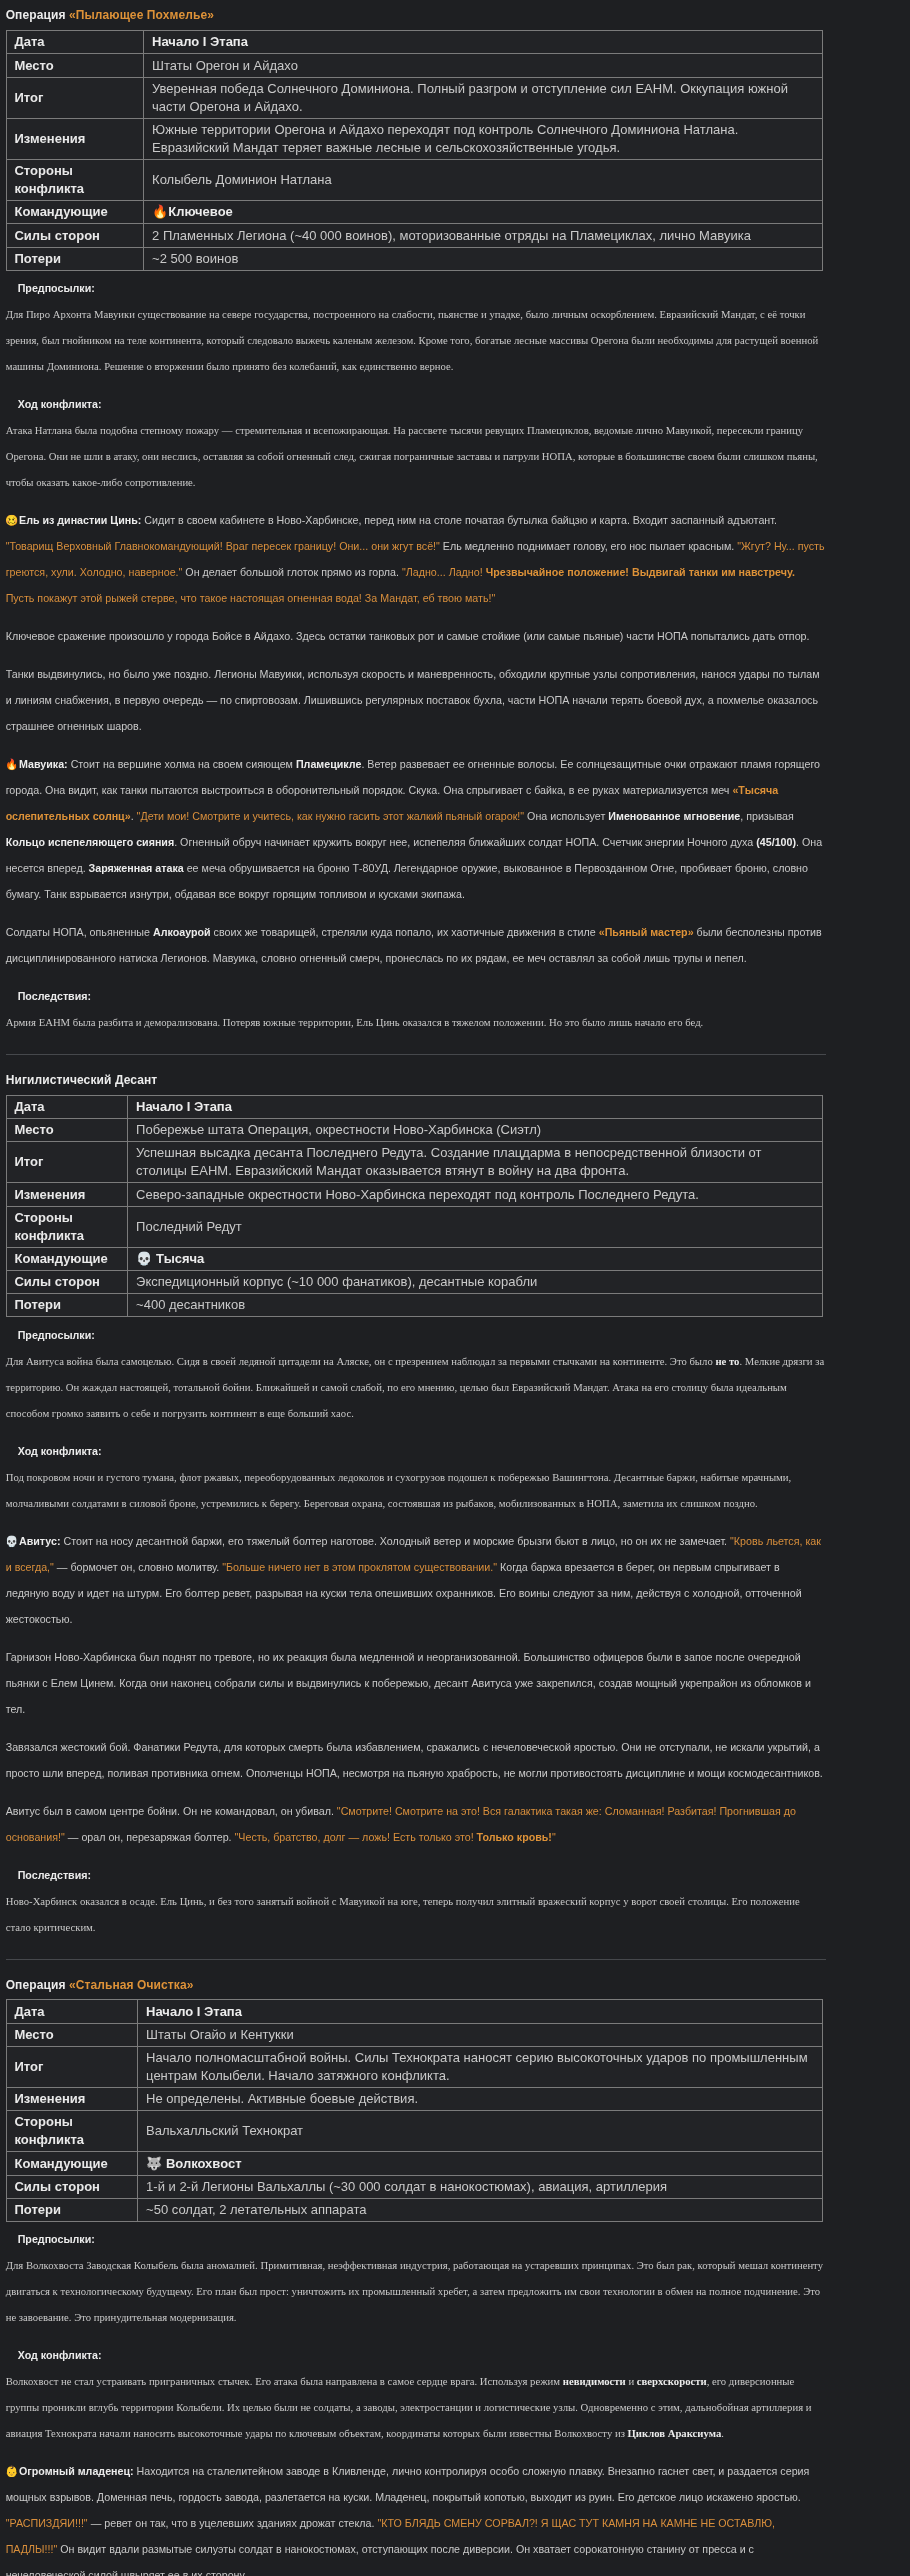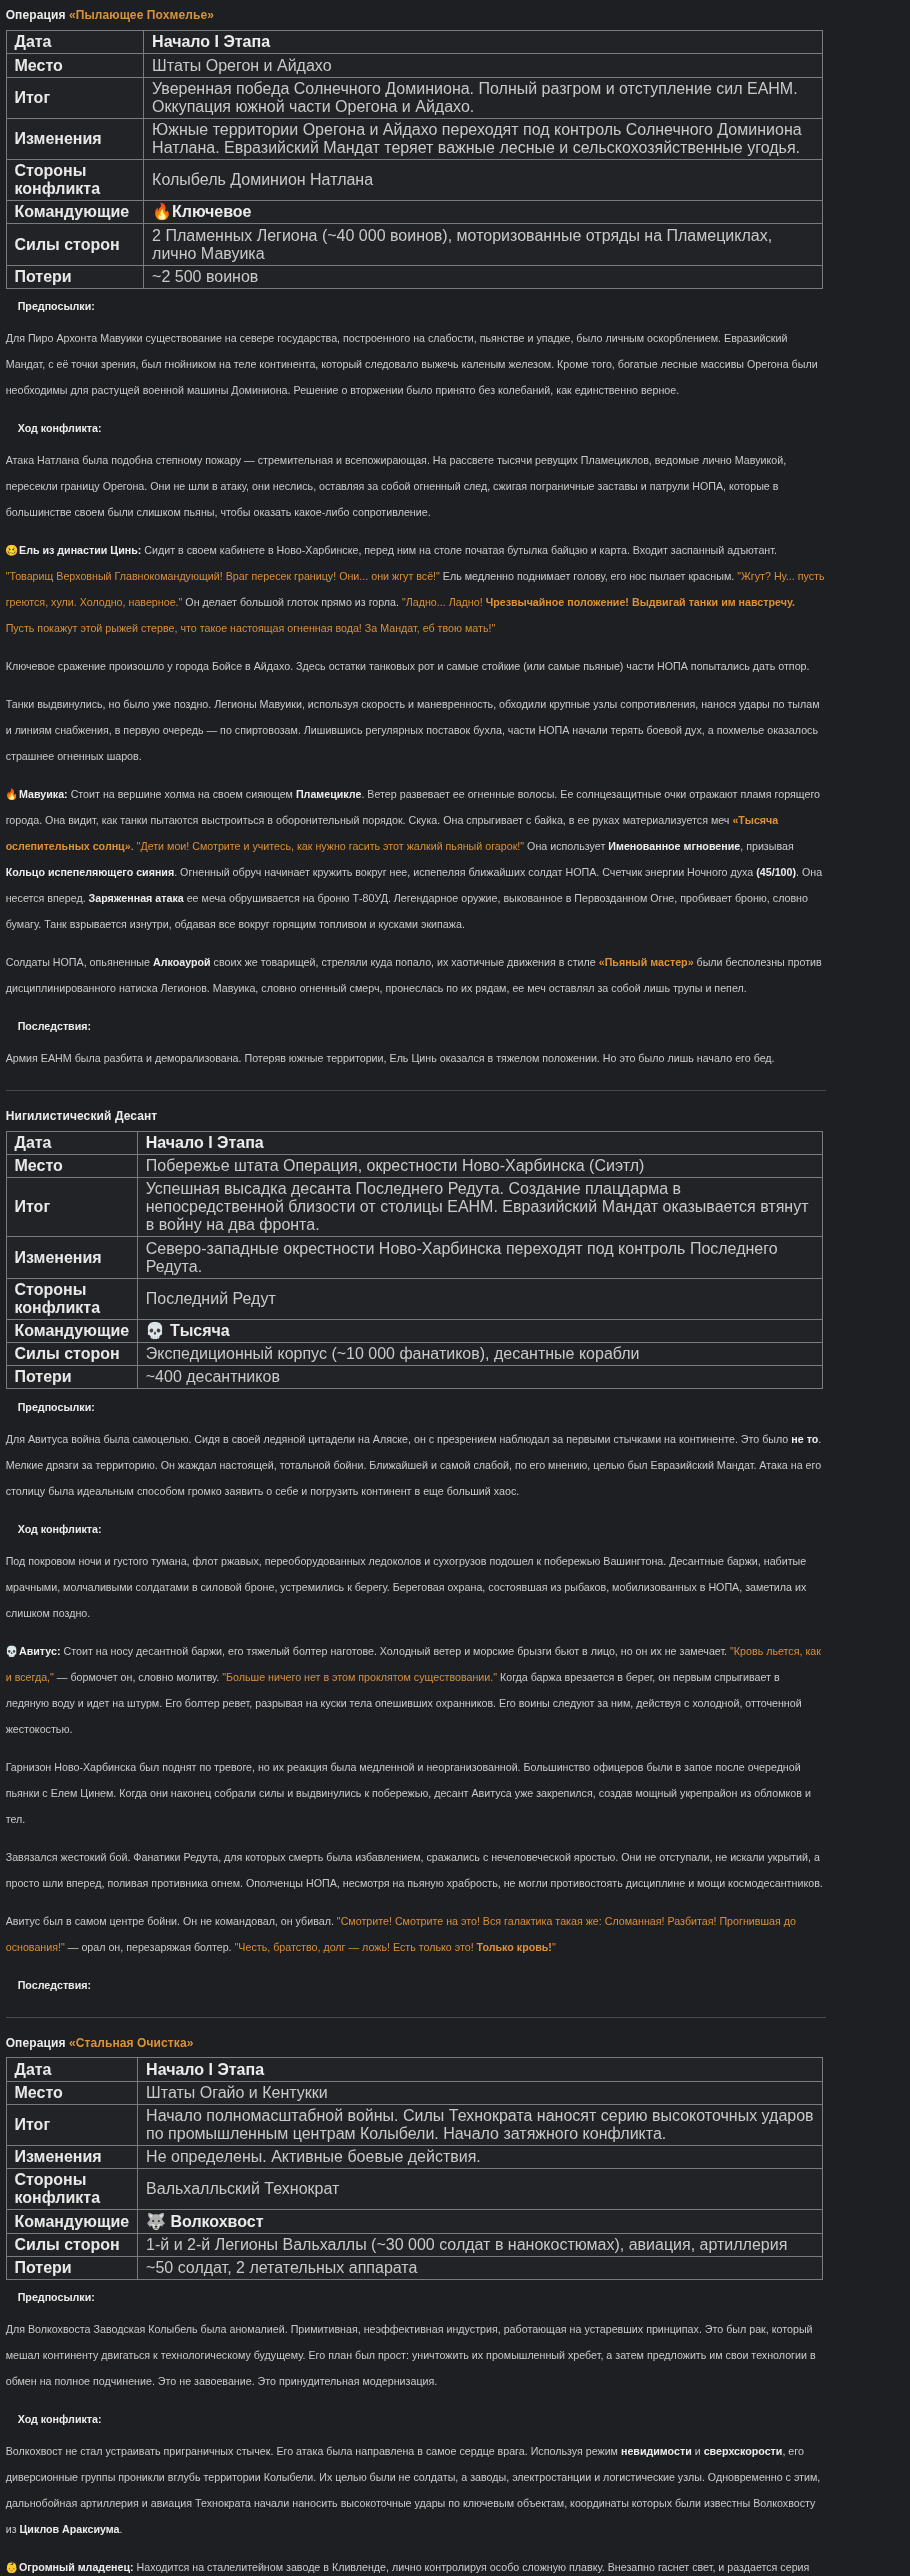--- a/index.html
+++ b/index.html
@@ -6,24 +6,24 @@
   body{font-family:"Liberation Sans","DejaVu Sans",sans-serif;color:#c9c9c9;}
   #doc{width:820px;padding:5.7px 7.1px 21.3px 5.7px;}
   h3{font-size:12px;font-weight:700;color:#e9e9e9;margin:2.8px 0 7.8px 0;letter-spacing:0.1px;}
   .sn{color:#c9c9c9;font-weight:400;}
   .sb{color:#ececec;font-weight:700;}
   .so{color:#d98f3c;font-weight:400;}
   .sob{color:#de9238;font-weight:700;}
   .sem{font-weight:400;}
   .p{font-size:10.7px;line-height:26px;margin:12px 0 0 0;}
   .blabel{font-size:10.7px;line-height:26px;margin:12px 0 0 12px;font-weight:700;color:#ececec;}
-  .tight{margin-top:6px;}
+  .tight{margin-top:0;font-family:Liberation Serif, serif;}
   .after-table{margin-top:4.3px;}
   table.infobox{border-collapse:collapse;width:817px;margin:1.4px 0 0 0;background:#222326;}
-  table.infobox td{border:0.7px solid #7b7b7b;padding:2.1px 7.8px;font-size:16px;line-height:18px;vertical-align:middle;}
+  table.infobox td{border:0.7px solid #7b7b7b;padding:2.1px 7.8px;font-size:13px;line-height:18px;vertical-align:middle;}
   td.lbl{font-weight:700;color:#e9e9e9;word-wrap:break-word;}
   td.val{color:#cccccc;}
   .hr{border-top:0.7px solid #46484c;margin:19px 0 18px 0;height:0;}
 </style>
 </head>
 <body>
 
 <div id="doc">
     <h3><span class="sb">Операция </span><span class="sob">«Пылающее Похмелье»</span></h3>
     <table class="infobox">
@@ -113,20 +113,21 @@
     </table>
     <p class="blabel after-table">Предпосылки:</p>
     <p class="p tight"><span class="sn">Для Авитуса война была самоцелью. Сидя в своей ледяной цитадели на Аляске, он с презрением наблюдал за первыми стычками на континенте. Это было </span><span class="sb">не то</span><span class="sn">. Мелкие дрязги за территорию. Он жаждал настоящей, тотальной бойни. Ближайшей и самой слабой, по его мнению, целью был Евразийский Мандат. Атака на его столицу была идеальным способом громко заявить о себе и погрузить континент в еще больший хаос.</span></p>
     <p class="blabel">Ход конфликта:</p>
     <p class="p tight"><span class="sn">Под покровом ночи и густого тумана, флот ржавых, переоборудованных ледоколов и сухогрузов подошел к побережью Вашингтона. Десантные баржи, набитые мрачными, молчаливыми солдатами в силовой броне, устремились к берегу. Береговая охрана, состоявшая из рыбаков, мобилизованных в НОПА, заметила их слишком поздно.</span></p>
     <p class="p"><span class="sem">💀</span><span class="sb">Авитус:</span><span class="sn"> Стоит на носу десантной баржи, его тяжелый болтер наготове. Холодный ветер и морские брызги бьют в лицо, но он их не замечает. </span><span class="so">"Кровь льется, как и всегда,"</span><span class="sn"> — бормочет он, словно молитву. </span><span class="so">"Больше ничего нет в этом проклятом существовании."</span><span class="sn"> Когда баржа врезается в берег, он первым спрыгивает в ледяную воду и идет на штурм. Его болтер ревет, разрывая на куски тела опешивших охранников. Его воины следуют за ним, действуя с холодной, отточенной жестокостью.</span></p>
     <p class="p"><span class="sn">Гарнизон Ново-Харбинска был поднят по тревоге, но их реакция была медленной и неорганизованной. Большинство офицеров были в запое после очередной пьянки с Елем Цинем. Когда они наконец собрали силы и выдвинулись к побережью, десант Авитуса уже закрепился, создав мощный укрепрайон из обломков и тел.</span></p>
     <p class="p"><span class="sn">Завязался жестокий бой. Фанатики Редута, для которых смерть была избавлением, сражались с нечеловеческой яростью. Они не отступали, не искали укрытий, а просто шли вперед, поливая противника огнем. Ополченцы НОПА, несмотря на пьяную храбрость, не могли противостоять дисциплине и мощи космодесантников.</span></p>
     <p class="p"><span class="sn">Авитус был в самом центре бойни. Он не командовал, он убивал. </span><span class="so">"Смотрите! Смотрите на это! Вся галактика такая же: Сломанная! Разбитая! Прогнившая до основания!"</span><span class="sn"> — орал он, перезаряжая болтер. </span><span class="so">"Честь, братство, долг — ложь! Есть только это! </span><span class="sob">Только кровь!</span><span class="so">"</span></p>
     <p class="blabel">Последствия:</p>
+    <p class="p tight"><span class="sn">Ново-Харбинск оказался в осаде. Ель Цинь, и без того занятый войной с Мавуикой на юге, теперь получил элитный вражеский корпус у ворот своей столицы. Его положение стало критическим.</span></p>
     <div class="hr"></div>
     <h3><span class="sb">Операция </span><span class="sob">«Стальная Очистка»</span></h3>
     <table class="infobox">
       <tbody>
         <tr>
           <td class="lbl" style="width: 115px;">Дата</td>
           <td class="val"><span class="sb">Начало I Этапа</span></td>
         </tr>
         <tr>
           <td class="lbl" style="width: 115px;">Место</td>

